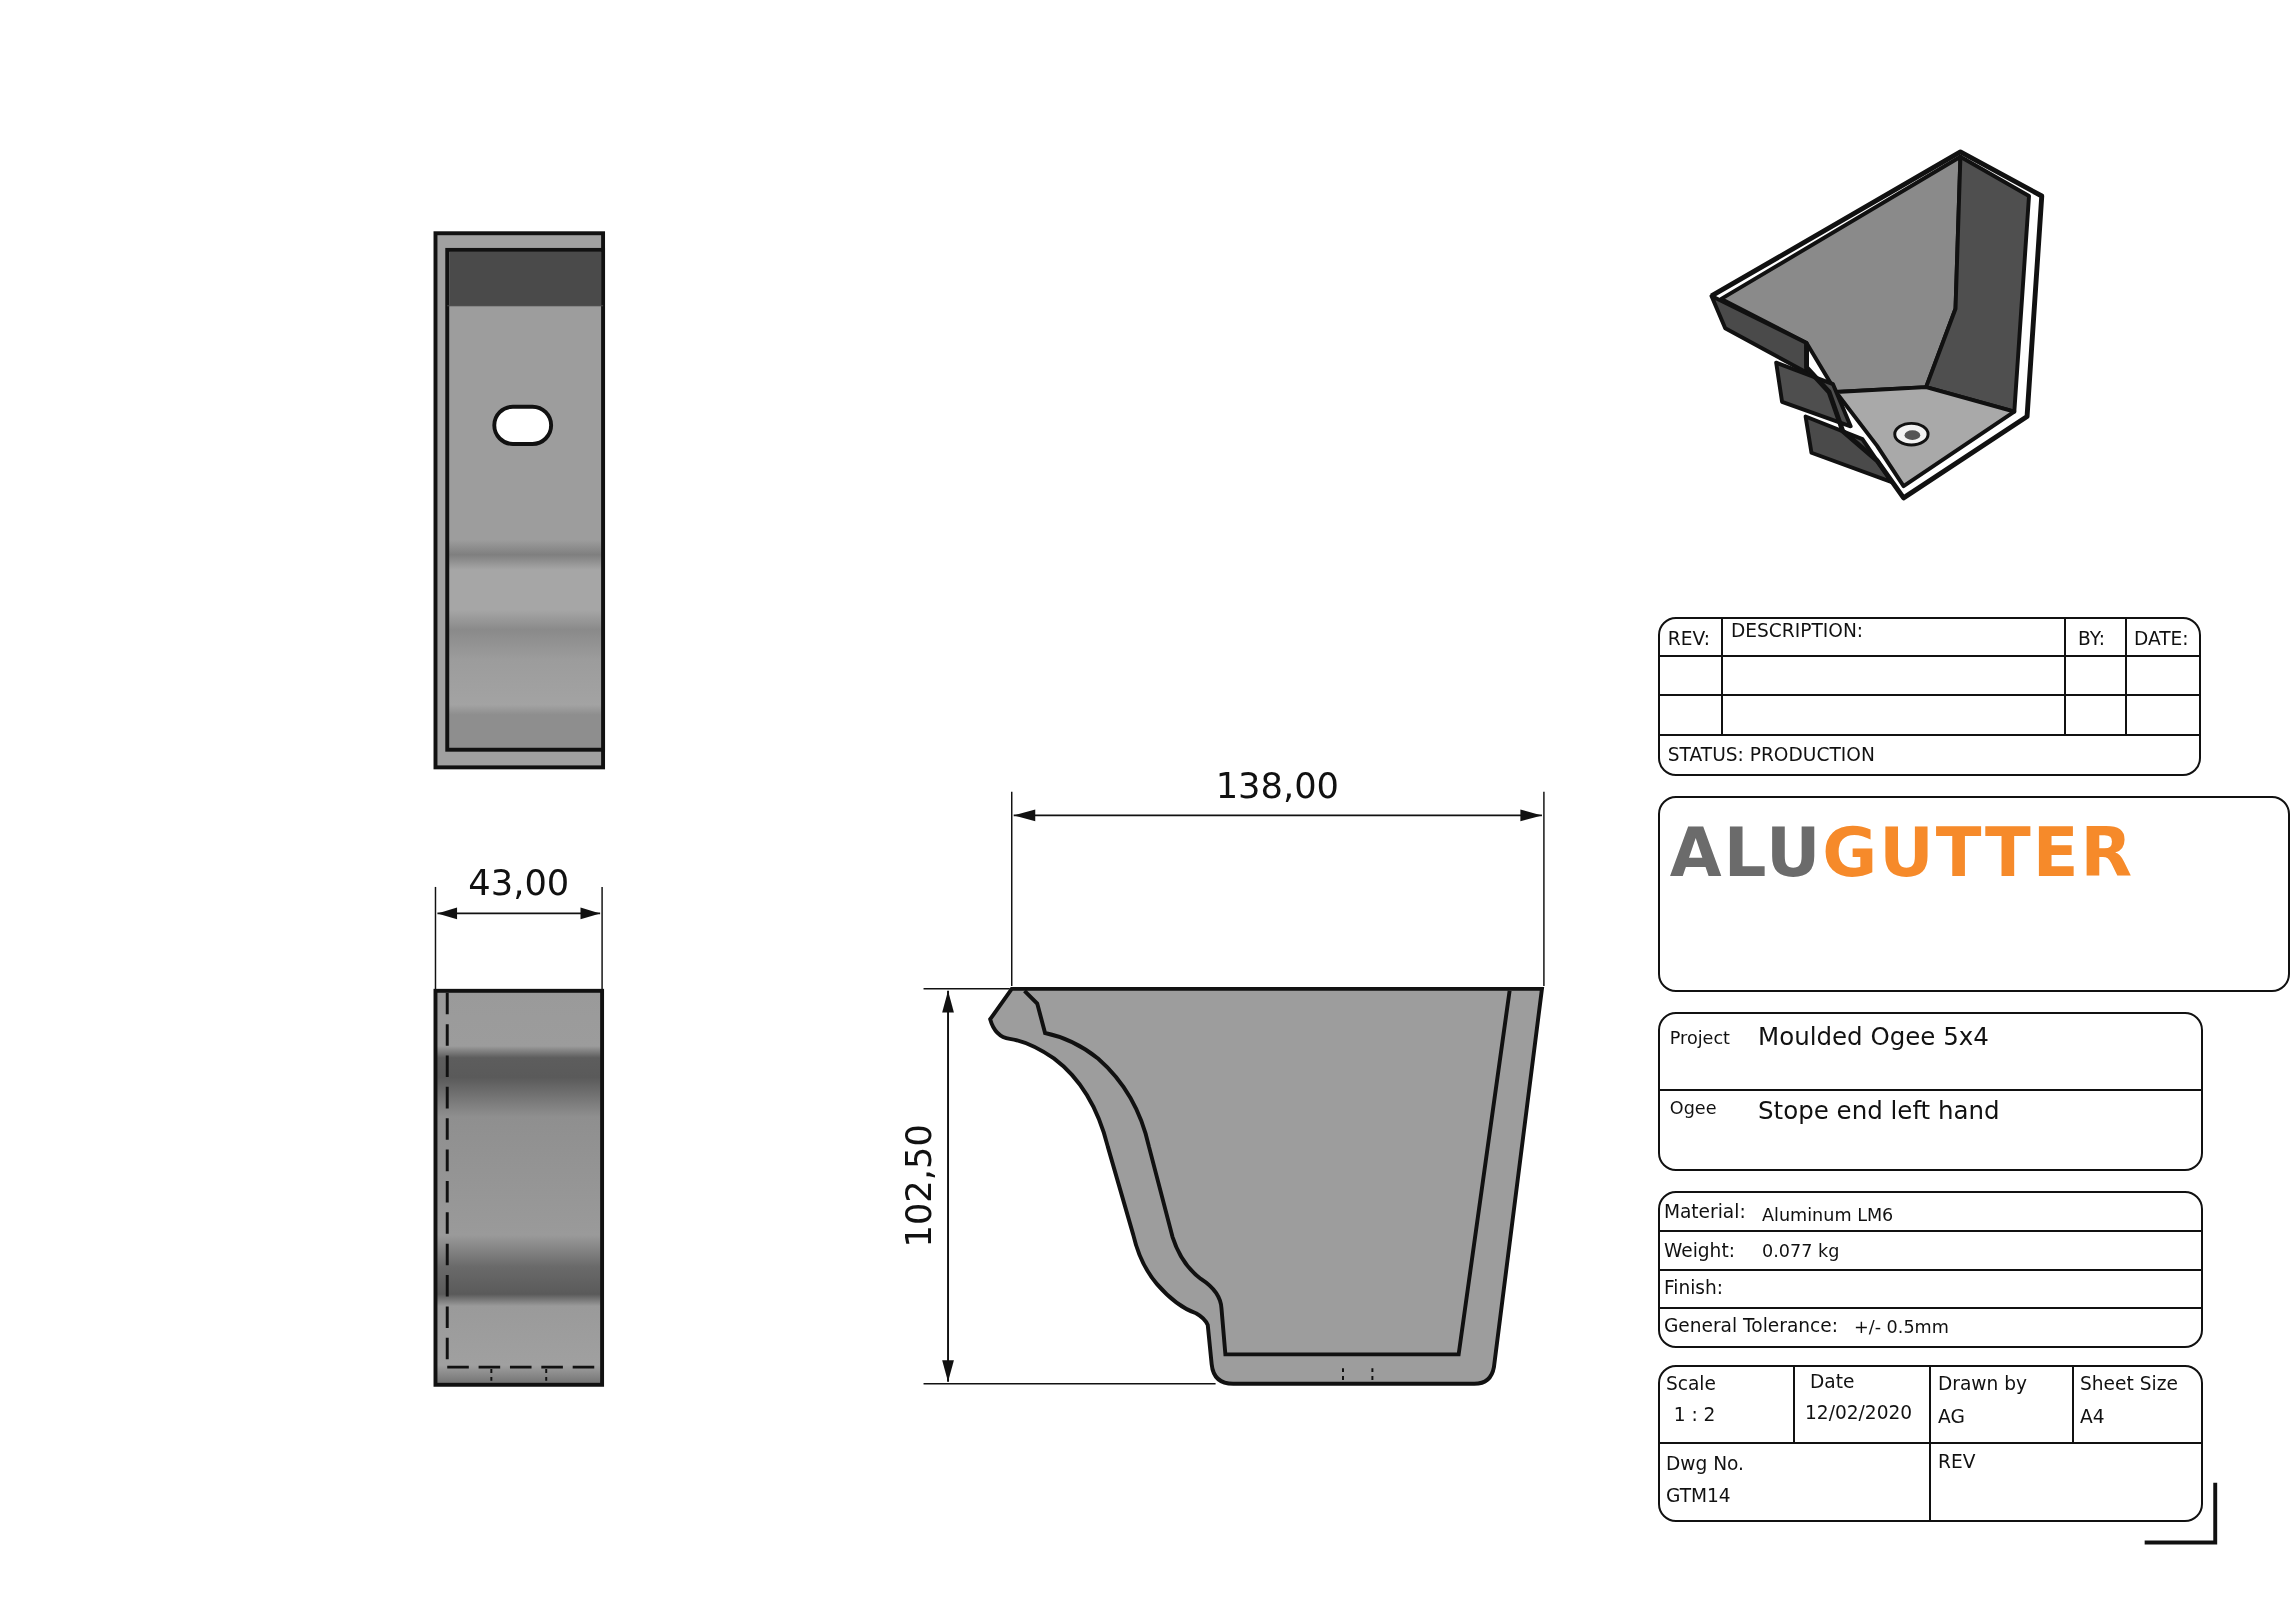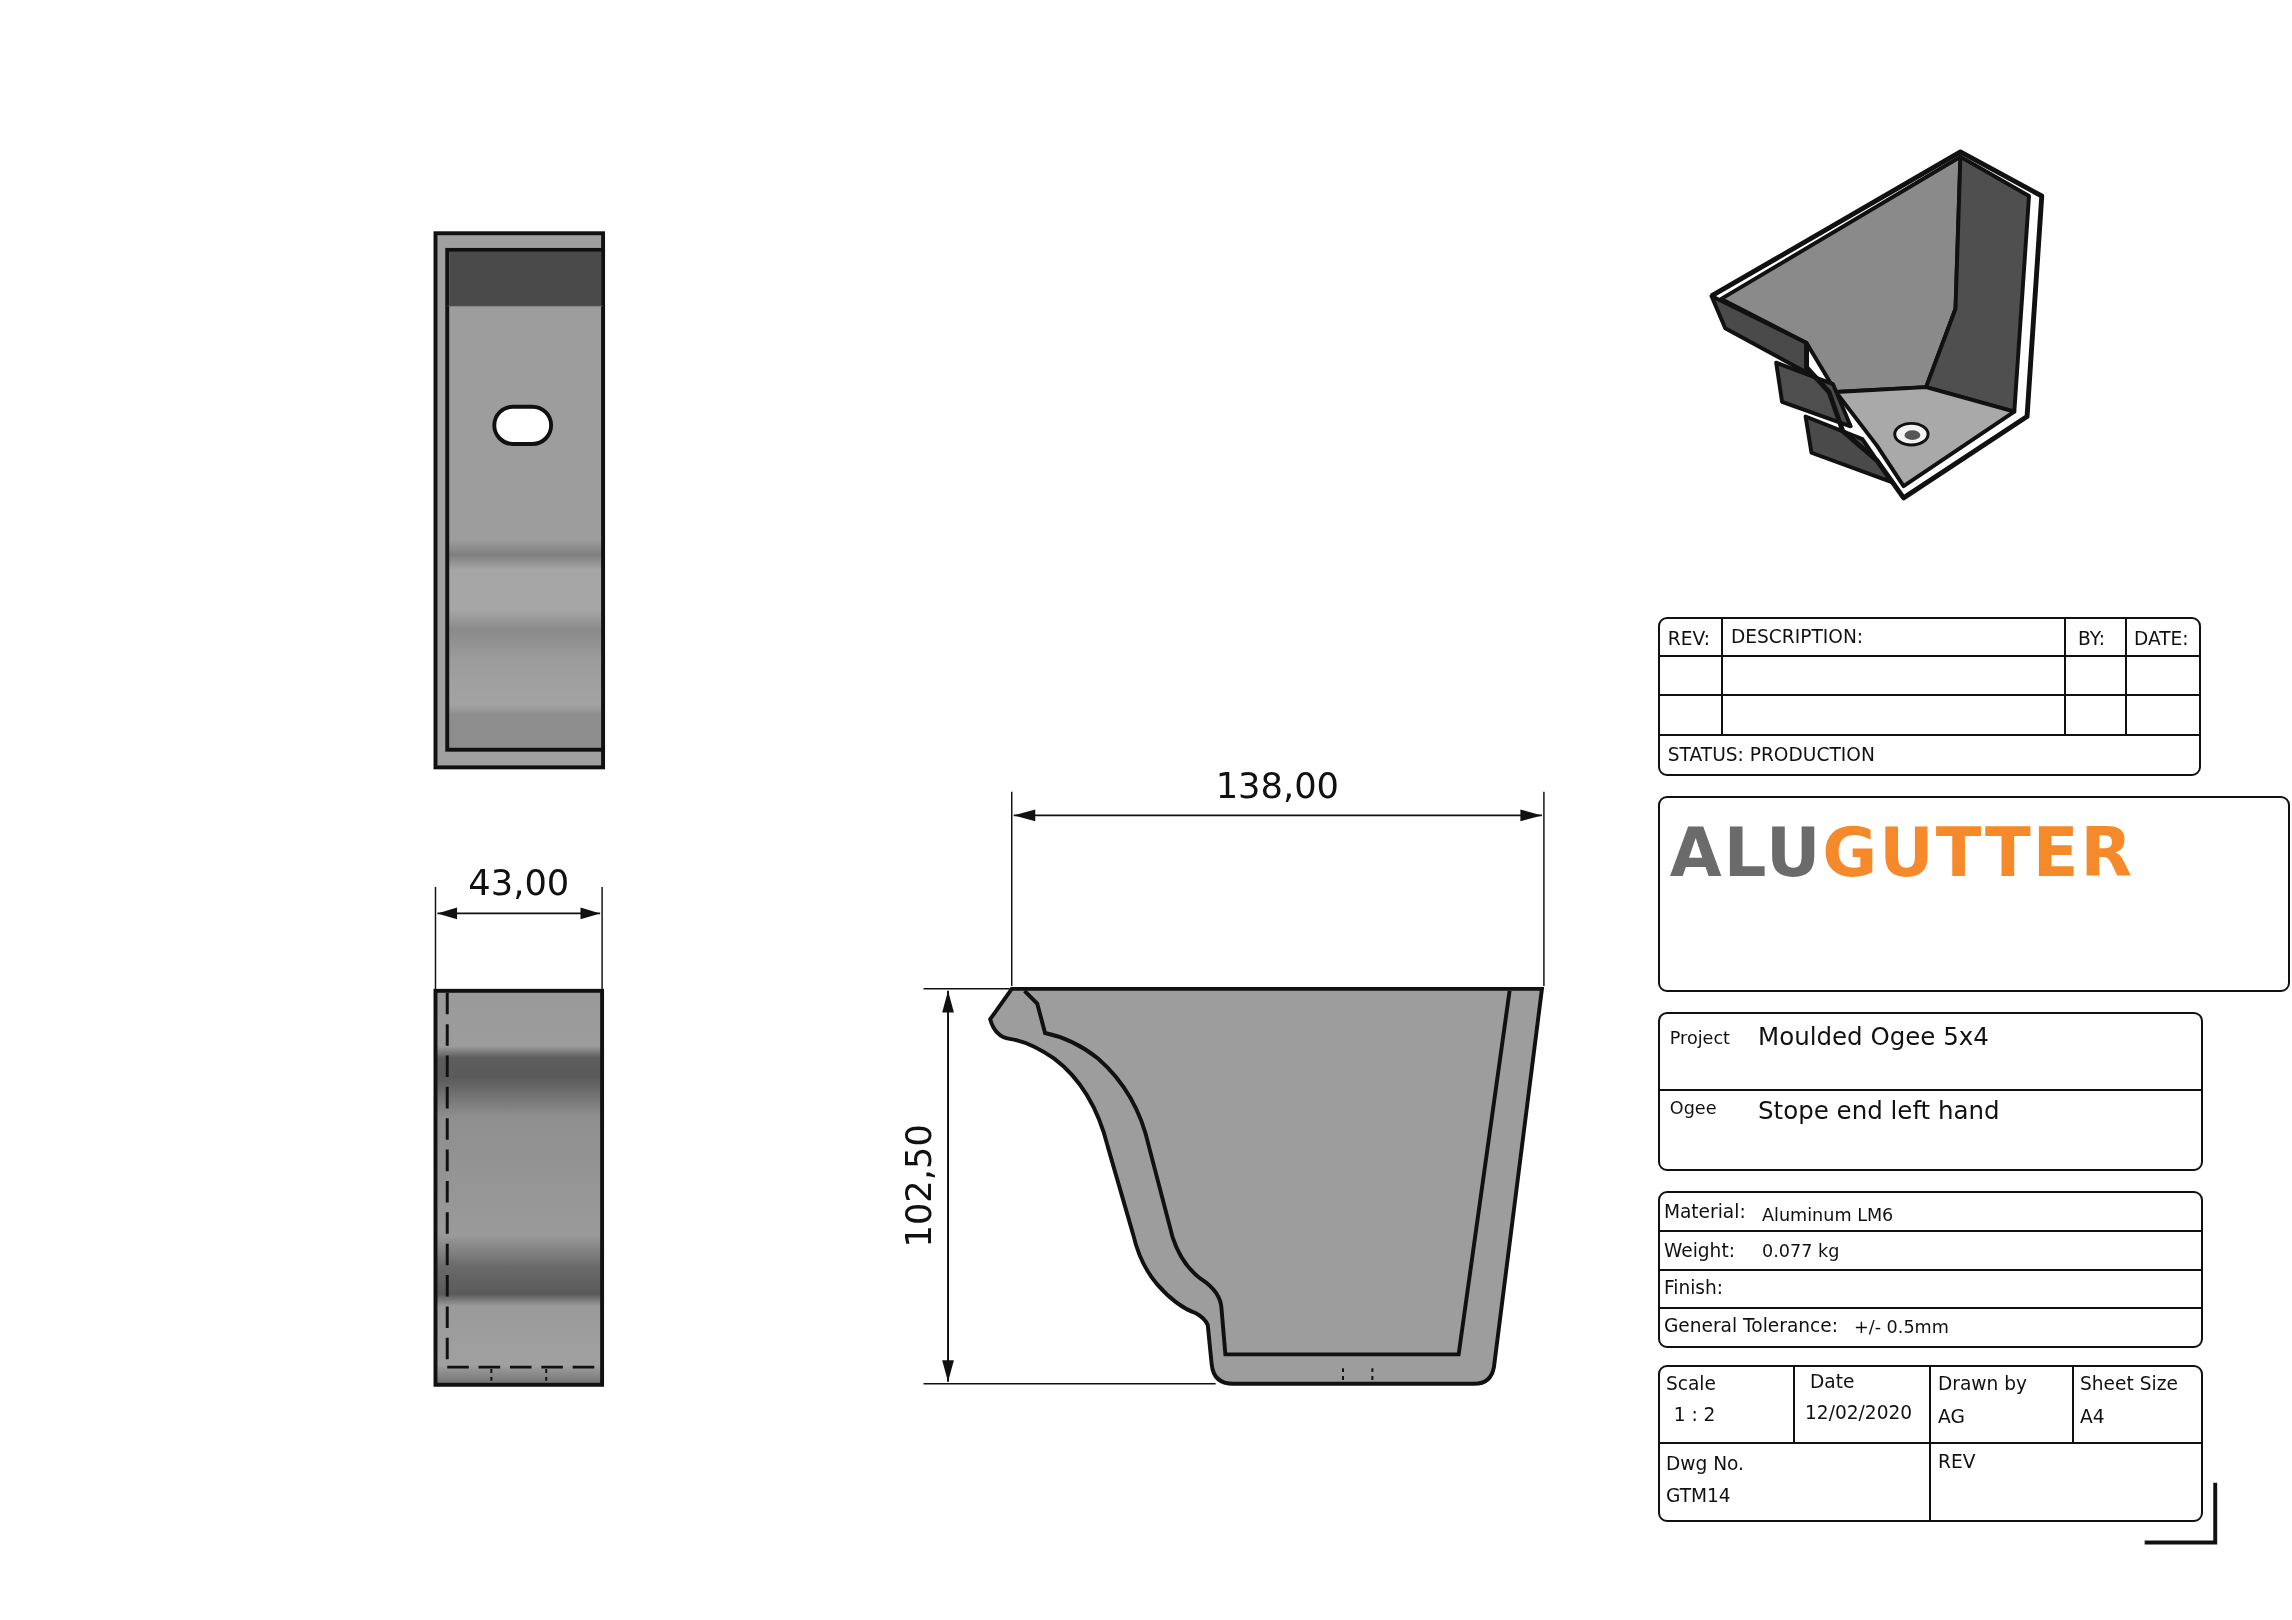--- a/index.html
+++ b/index.html
@@ -1,20 +1,20 @@
 <!DOCTYPE html>
 <html><head>
 <meta charset="utf-8">
 <style>
   html, body { margin:0; padding:0; background:#ffffff; }
   body { width:2293px; height:1620px; position:relative; overflow:hidden; font-family:"DejaVu Sans", sans-serif; color:#111; }
   svg.drawing { position:absolute; left:0; top:0; }
   .dimtext { font-family:"DejaVu Sans", sans-serif; font-size:36px; fill:#111; }
 
-  .tb { position:absolute; border:2.9px solid #111; border-radius:9px; background:#fff; box-sizing:border-box; }
+  .tb { position:absolute; border:2.9px solid #111; border-radius:18px; background:#fff; box-sizing:border-box; }
   .tb .row { position:absolute; left:0; right:0; border-top:2.9px solid #111; }
   .tb .vline { position:absolute; top:0; bottom:0; border-left:2.9px solid #111; }
   .lbl { position:absolute; font-size:18.6px; white-space:nowrap; }
   .lbl.sm { font-size:17.6px; }
   .lbl.big { font-size:24.5px; }
 
   .logo-main { position:absolute; left:9.8px; top:21.6px; font-family:"DejaVu Sans", sans-serif; font-weight:bold; font-size:67px; letter-spacing:2px; line-height:1; }
   .logo-main .alu { color:#6b6b6b; }
   .logo-main .gutter { color:#f68a2a; }
   .logo-band { position:absolute; left:9.8px; right:9.8px; top:113px; height:41px; background:#f68a2a; color:#f2ece6; font-family:"DejaVu Sans", sans-serif; font-size:27.4px; letter-spacing:1px; text-align:center; line-height:41px; }
@@ -118,21 +118,21 @@
 </svg>
 
 <div class="tb" style="left:1658px; top:617px; width:543px; height:159px;">
   <div class="vline" style="left:61px; bottom:39px;"></div>
   <div class="vline" style="left:404px; bottom:39px;"></div>
   <div class="vline" style="left:465px; bottom:39px;"></div>
   <div class="row" style="top:36px;"></div>
   <div class="row" style="top:75px;"></div>
   <div class="row" style="top:115px;"></div>
   <span class="lbl" style="left:7.8px; top:8.8px;">REV:</span>
-  <span class="lbl" style="left:71px; top:7px;">DESCRIPTION:</span>
+  <span class="lbl" style="left:71px; top:1px;">DESCRIPTION:</span>
   <span class="lbl" style="left:418px; top:8.8px;">BY:</span>
   <span class="lbl" style="left:474px; top:8.8px;">DATE:</span>
   <span class="lbl" style="left:7.8px; top:125px;">STATUS: PRODUCTION</span>
 </div>
 
 <div class="tb" style="left:1658px; top:796px; width:632px; height:196px;">
   <div class="logo-main"><span class="alu">ALU</span><span class="gutter">GUTTER</span></div>
 </div>
 
 <div class="tb" style="left:1658px; top:1012px; width:545px; height:159px;">

